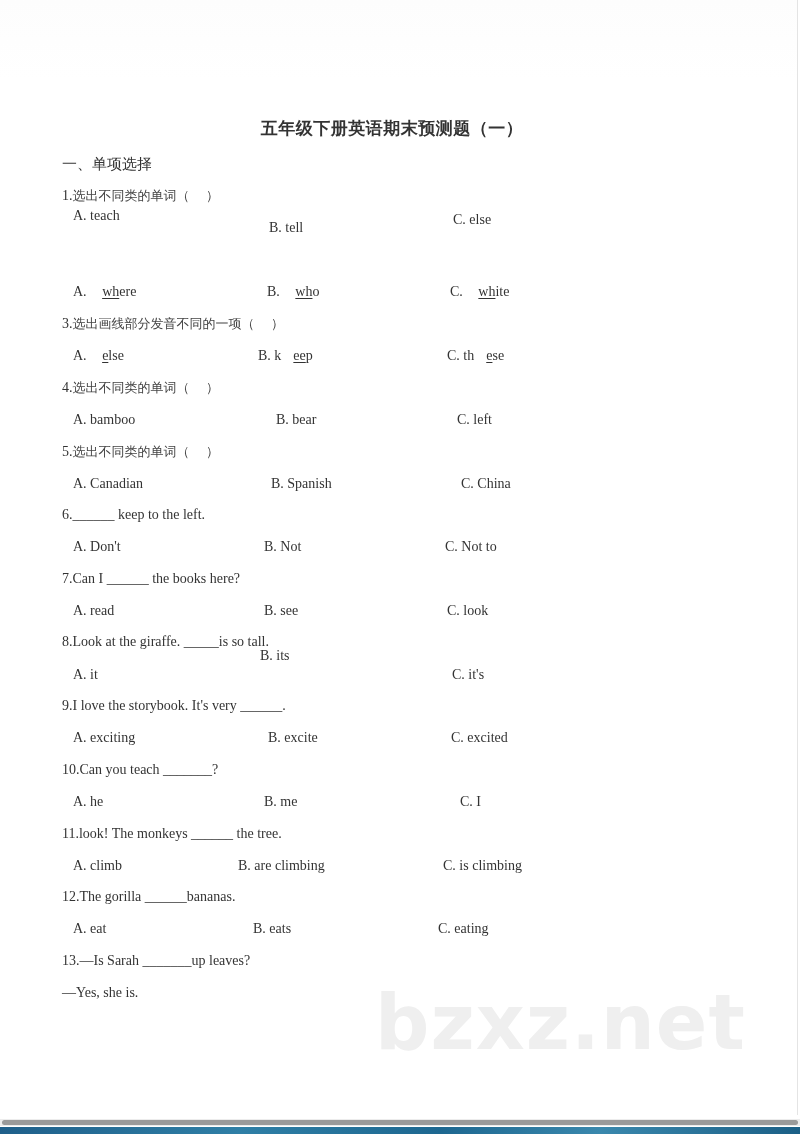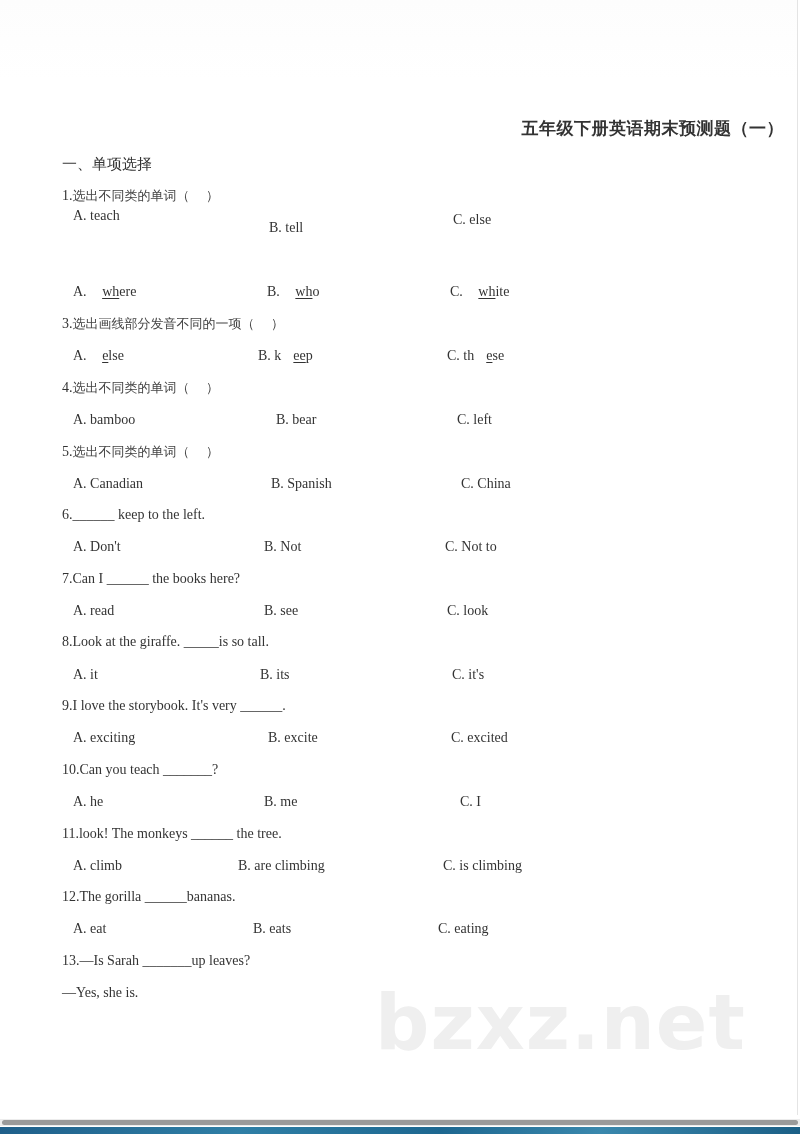--- a/index.html
+++ b/index.html
@@ -21,21 +21,21 @@
       width: 797px;
       height: 1115px;
       background: linear-gradient(#fdfdfd, #ffffff 80px);
       border-right: 1px solid #e4e4e4;
     }
     .title {
       position: absolute;
       top: 117px;
       left: 0;
       width: 784px;
-      text-align: right;
+      text-align: center;
       font-family: "DejaVu Sans", "Liberation Sans", sans-serif;
       font-weight: bold;
       font-size: 17px;
       color: #333;
       letter-spacing: 0.5px;
     }
     .section-heading {
       position: absolute;
       top: 155px;
       left: 62px;
@@ -141,21 +141,21 @@
   <div class="opt" style="top:539px;left:264px">B. Not</div>
   <div class="opt" style="top:539px;left:445px">C. Not to</div>
 
   <div class="q-line" style="top:571px"><span>7.</span><span>Can I ______ the books here?</span></div>
   <div class="opt" style="top:603px;left:73px">A. read</div>
   <div class="opt" style="top:603px;left:264px">B. see</div>
   <div class="opt" style="top:603px;left:447px">C. look</div>
 
   <div class="q-line" style="top:634px"><span>8.</span><span>Look at the giraffe. _____is so tall.</span></div>
   <div class="opt" style="top:667px;left:73px">A. it</div>
-  <div class="opt" style="top:667px;left:260px">B. its</div>
+  <div class="opt" style="top:648px;left:260px">B. its</div>
   <div class="opt" style="top:667px;left:452px">C. it's</div>
 
   <div class="q-line" style="top:698px"><span>9.</span><span>I love the storybook. It's very ______.</span></div>
   <div class="opt" style="top:730px;left:73px">A. exciting</div>
   <div class="opt" style="top:730px;left:268px">B. excite</div>
   <div class="opt" style="top:730px;left:451px">C. excited</div>
 
   <div class="q-line" style="top:762px"><span>10.</span><span>Can you teach _______?</span></div>
   <div class="opt" style="top:794px;left:73px">A. he</div>
   <div class="opt" style="top:794px;left:264px">B. me</div>

